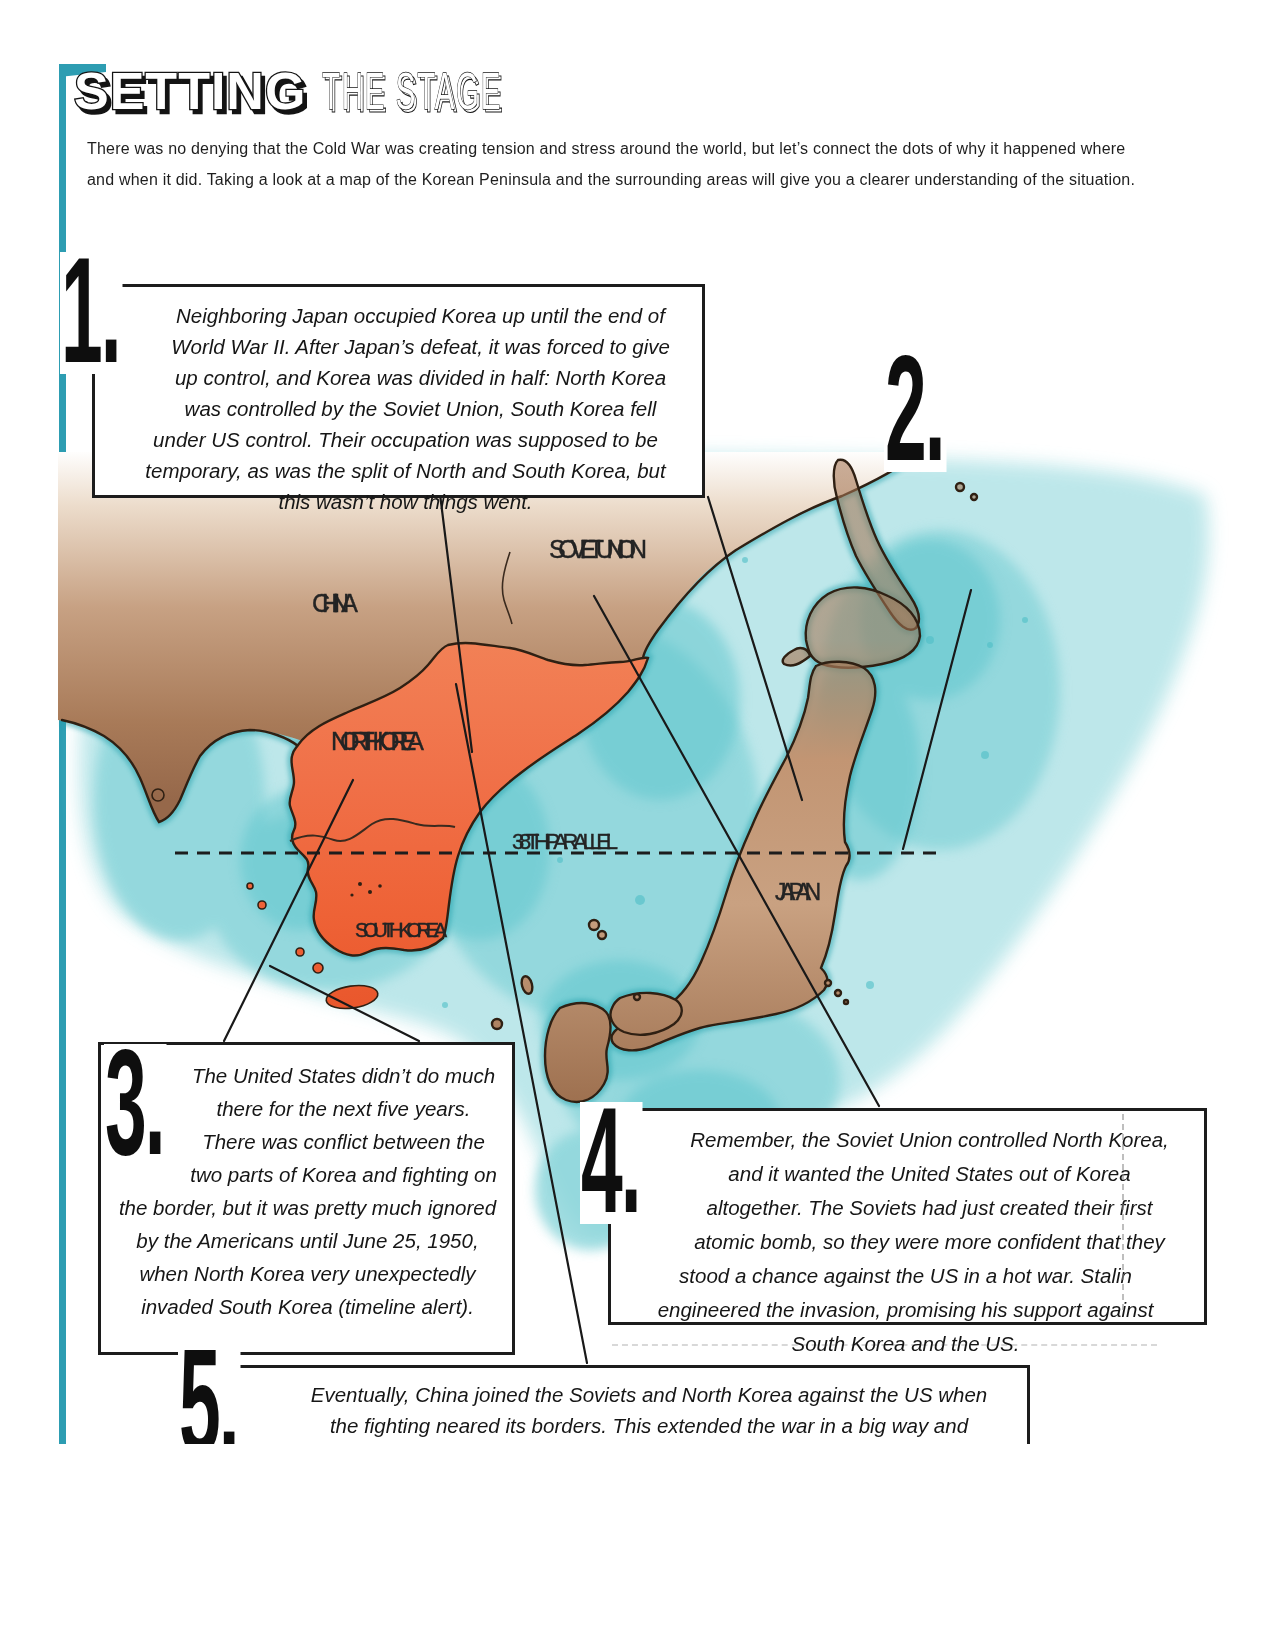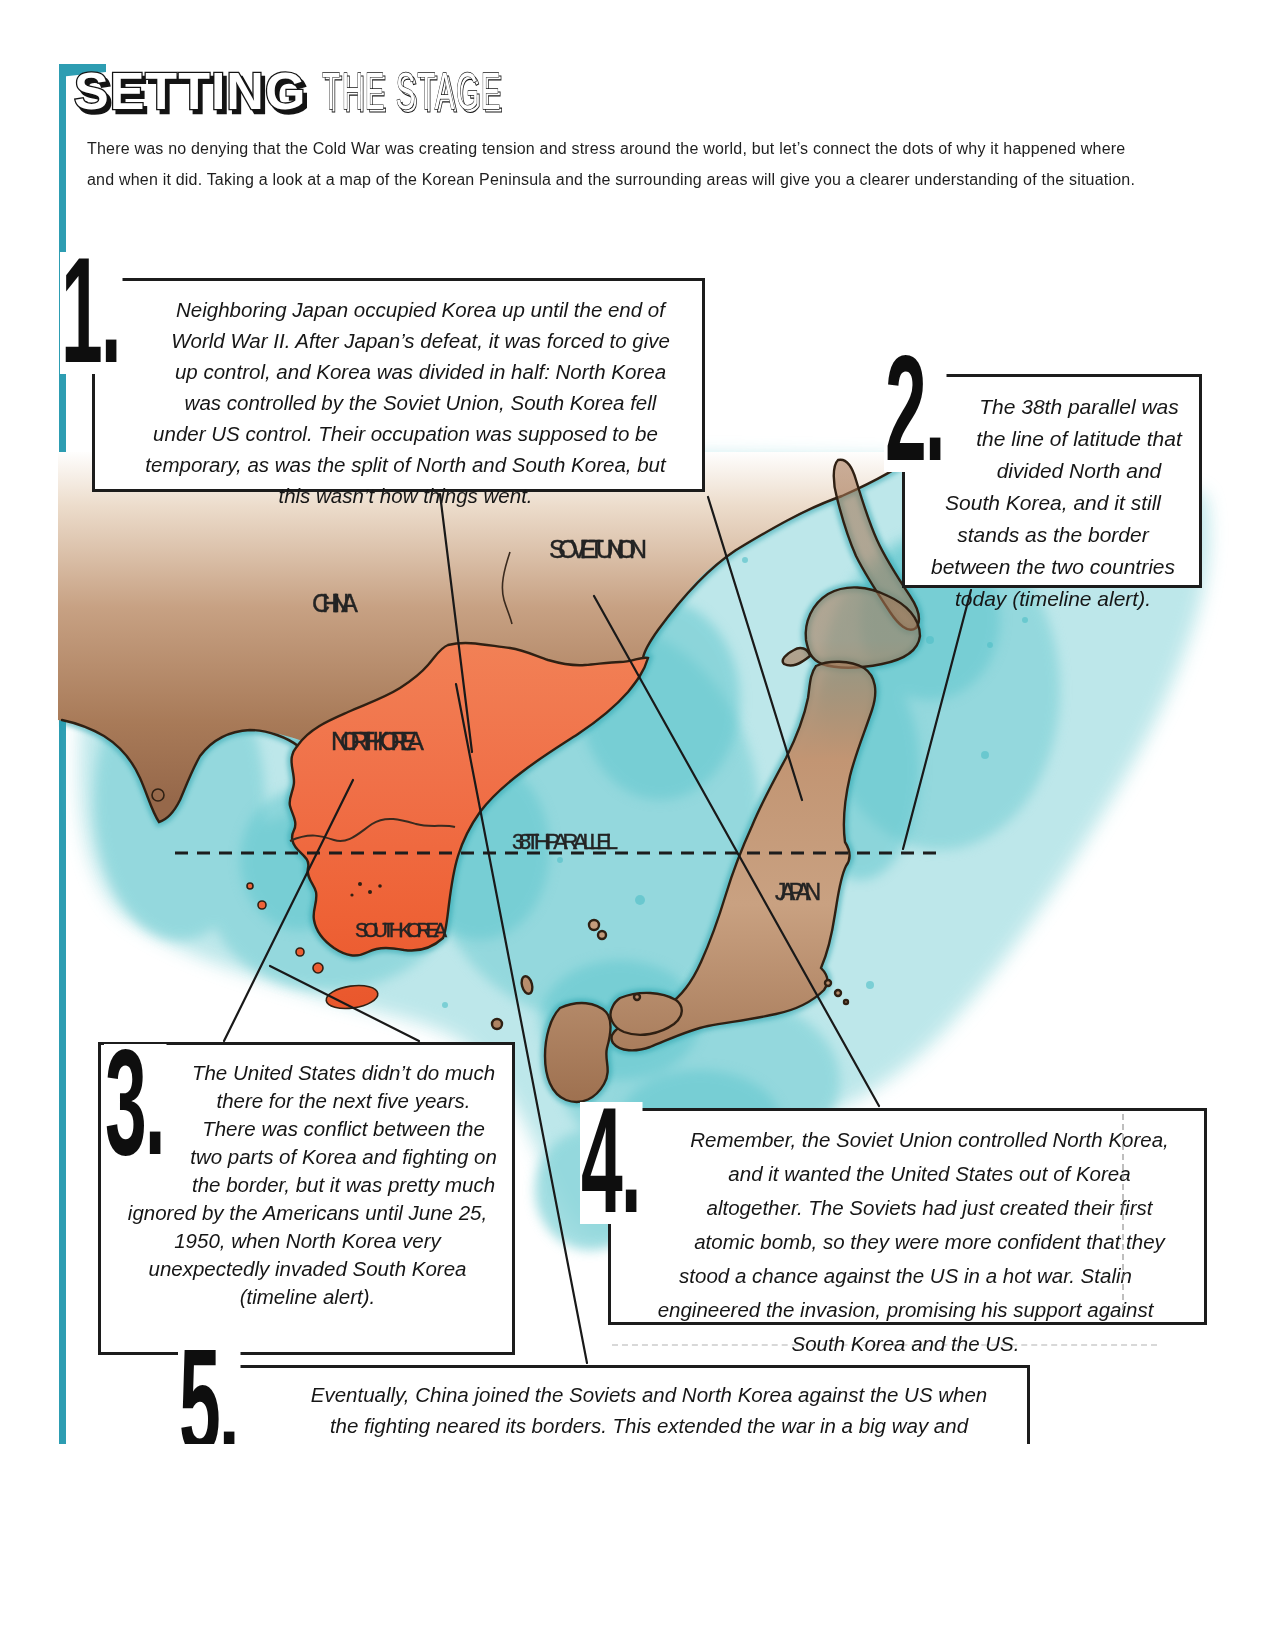--- a/index.html
+++ b/index.html
@@ -15,27 +15,27 @@
   .title-svg{position:absolute;left:72px;top:64px;}
   .intro{position:absolute;left:72px;top:118px;width:1050px;font-size:16px;line-height:31px;
          letter-spacing:.2px;color:#1e1e1e;margin:15px;}
   
   .map-svg{position:absolute;left:0;top:430px;z-index:1;}
   
   .callout{position:absolute;background:#fff;border:3px solid #1c1c1c;box-sizing:border-box;
            z-index:3;font-style:italic;font-size:20.5px;line-height:31px;color:#161616;}
   .ctext{width:100%;height:100%;text-align:center;box-sizing:border-box;}
   .nspacer{float:left;}
-  .co1{left:92px;top:278px;width:613px;height:214px;}
+  .co1{left:92px;top:284px;width:613px;height:214px;}
   .co1 .ctext{padding:13px 20px 0 34px;}
   .co1 .nspacer{width:30px;height:100px;}
   .co2{left:902px;top:374px;width:300px;height:214px;font-size:21px;line-height:32px;}
   .co2 .ctext{padding:14px 10px 0 12px;}
   .co2 .nspacer{width:52px;height:92px;}
-  .co3{left:98px;top:1042px;width:417px;height:313px;line-height:28px;}
+  .co3{left:98px;top:1042px;width:417px;height:313px;line-height:33px;}
   .co3 .ctext{padding:14px 14px 0 16px;}
   .co3 .nspacer{width:72px;height:120px;}
   .co4{left:608px;top:1108px;width:599px;height:217px;line-height:34px;}
   .co4 .ctext{padding:12px 32px 0 28px;}
   .co4 .nspacer{width:48px;height:112px;}
   .co5{left:210px;top:1365px;width:820px;height:153px;line-height:31px;font-style:italic;}
   .co5 .ctext{padding:11px 26px 0 36px;}
   .co5 .nspacer{width:48px;height:96px;}
   
   .num{position:absolute;z-index:4;font-weight:700;font-size:150px;line-height:112px;
@@ -230,23 +230,20 @@
       <line x1="594" y1="596" x2="879" y2="1106"></line>
       <line x1="224" y1="1041" x2="353" y2="780"></line>
       <line x1="419" y1="1041" x2="270" y2="966"></line>
       <line x1="456" y1="684" x2="587" y2="1363"></line>
     </g>
   </svg>
 
   <div class="callout co1">
     <div class="ctext"><span class="nspacer"></span><span>Neighboring Japan occupied Korea up until the end of World War II. After Japan’s defeat, it was forced to give up control, and Korea was divided in half: North Korea was controlled by the Soviet Union, South Korea fell under US control. Their occupation was supposed to be temporary, as was the split of North and South Korea, but this wasn’t how things went.</span></div>
   </div>
-  <div class="callout co2">
-    <div class="ctext"><span class="nspacer"></span><span>The 38th parallel was the line of latitude that divided North and South Korea, and it still stands as the border between the two countries today (timeline alert).</span></div>
-  </div>
   <div class="callout co3">
     <div class="ctext"><span class="nspacer"></span><span>The United States didn’t do much there for the next five years. There was conflict between the two parts of Korea and fighting on the border, but it was pretty much ignored by the Americans until June 25, 1950, when North Korea very unexpectedly invaded South Korea (timeline alert).</span></div>
   </div>
   <div class="callout co4">
     <div class="ctext"><span class="nspacer"></span><span>Remember, the Soviet Union controlled North Korea, and it wanted the United States out of Korea altogether. The Soviets had just created their first atomic bomb, so they were more confident that they stood a chance against the US in a hot war. Stalin engineered the invasion, promising his support against South Korea and the US.</span></div>
   </div>
   <div class="callout co5">
     <div class="ctext"><span class="nspacer"></span><span>Eventually, China joined the Soviets and North Korea against the US when the fighting neared its borders. This extended the war in a big way and ultimately had a huge impact on the outcome. The war continued for three years, finally ending in 1953. It had cost the lives of two million Koreans, more than a half-million Chinese, and 37,000 Americans.</span></div>
   </div>
 

